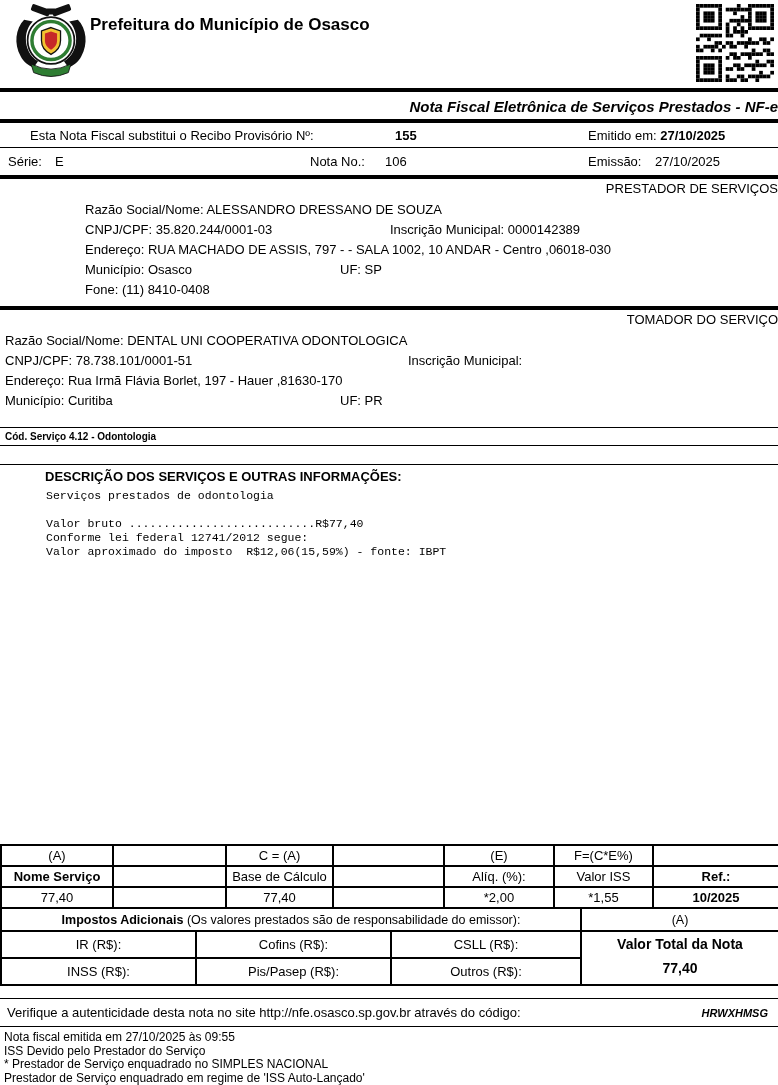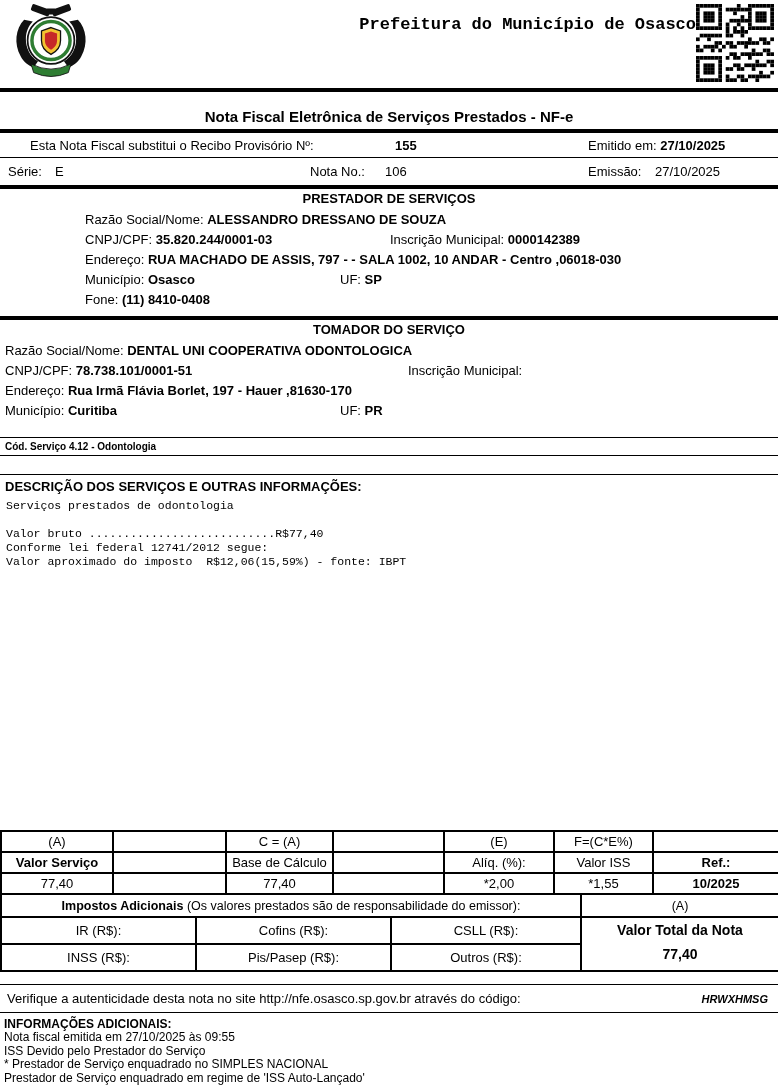--- a/index.html
+++ b/index.html
@@ -8,56 +8,56 @@
     width:778px; height:1085px; margin:0 auto;
     background:#fff; color:var(--ink, #000);
     font-family:"Liberation Sans", sans-serif; font-size:13px;
     display:flex; flex-direction:column; overflow:hidden;
   }
   b { font-weight:bold; }
 
   
   .header { display:flex; align-items:flex-start; height:88px; padding:2px 4px 0 4px; }
   .logo { width:78px; height:80px; margin:2px 0 0 8px; flex:0 0 auto; }
-  .header-titles { flex:1; text-align:right; padding-top:13px;font-family:Liberation Mono, monospace; }
+  .header-titles { flex:1; text-align:left; padding-top:13px; }
   .header-title { font-size:17px; font-weight:bold; }
   .header-subtitle { font-size:16px; margin-top:8px; }
   .qr { width:78px; height:78px; margin:2px 0 0 0; flex:0 0 auto; }
 
   .bar { height:4px; background:var(--ink, #000); }
 
-  .note-title { text-align:center; font-weight:bold; font-size:15px; padding:16px 0 4px 0; }
+  .note-title { text-align:right; font-weight:bold; font-size:15px; padding:6px 0 4px 0;font-style:italic; }
 
   .row1 { position:relative; height:25px; line-height:25px; border-bottom:1px solid var(--ink,#000); }
   .row1 .l-sub { position:absolute; left:30px; }
   .row1 .v-sub { position:absolute; left:395px; font-weight:bold; }
   .row1 .g-emit { position:absolute; left:588px; }
 
   .row2 { position:relative; height:27px; line-height:27px; }
   .row2 .l-serie { position:absolute; left:8px; }
   .row2 .v-serie { position:absolute; left:55px; }
   .row2 .l-nota { position:absolute; left:310px; }
   .row2 .v-nota { position:absolute; left:385px; }
   .row2 .l-emis { position:absolute; left:588px; }
   .row2 .v-emis { position:absolute; left:655px; }
 
-  .section-title { text-align:center; font-weight:bold; font-size:13px; padding:2px 0 3px 0; }
+  .section-title { text-align:right; font-weight:normal; font-size:13px; padding:2px 0 3px 0; }
   .pblock { padding:1px 0 6px 85px; }
   .tblock { padding:1px 0 14px 5px; }
   .pline { line-height:20px; }
   .w305 { display:inline-block; width:305px; }
   .w255 { display:inline-block; width:255px; }
   .w403 { display:inline-block; width:403px; }
   .w335 { display:inline-block; width:335px; }
-  .val { font-weight:bold;text-align:right; }
+  .val { font-weight:normal;text-align:right; }
 
   .cod-servico { border-top:1px solid var(--ink,#000); border-bottom:1px solid var(--ink,#000);
     font-size:10px; font-weight:bold; padding:3px 0 3px 5px; margin-top:2px; }
 
-  .desc-section { margin-top:18px; border-top:1px solid var(--ink,#000); }
+  .desc-section { margin-top:18px; border-top:1px solid var(--ink,#000);padding-left:40px; }
   .desc-title { font-weight:bold; font-size:13px; padding:4px 0 3px 5px; }
   .desc-pre { font-family:"Liberation Mono", monospace; font-size:11.5px; line-height:14px;
     padding:2px 0 0 6px; white-space:pre; }
 
   .spacer { flex:1; }
 
   table { border-collapse:collapse; table-layout:fixed; width:778px; }
   td { border:2px solid var(--ink,#000); text-align:center; padding:0 2px; overflow:hidden;
        font-size:13px; vertical-align:middle; }
   .t1 td { height:21px; }
@@ -410,21 +410,21 @@
       <tr>
     <td>(A)</td>
     <td></td>
     <td>C = (A)</td>
     <td></td>
     <td>(E)</td>
     <td>F=(C*E%)</td>
     <td></td>
   </tr>
   <tr>
-    <td class="cell-bold">Valor Serviço</td>
+    <td class="cell-bold">Nome Serviço</td>
     <td></td>
     <td>Base de Cálculo</td>
     <td></td>
     <td>Alíq. (%):</td>
     <td>Valor ISS</td>
     <td class="cell-bold">Ref.:</td>
   </tr>
   <tr>
     <td>77,40</td>
     <td></td>
@@ -477,20 +477,19 @@
   </tr>
 </tbody>
   </table>
 
 <div class="verify">
   <span>Verifique a autenticidade desta nota no site http://nfe.osasco.sp.gov.br através do código:</span>
   <span class="verify-code">HRWXHMSG</span>
 </div>
 
 <div class="info">
-  <div class="info-title">INFORMAÇÕES ADICIONAIS:</div>
   <div class="info-lines">
       <div>Nota fiscal emitida em 27/10/2025 às 09:55</div>
       <div>ISS Devido pelo Prestador do Serviço</div>
       <div>* Prestador de Serviço enquadrado no SIMPLES NACIONAL</div>
       <div>Prestador de Serviço enquadrado em regime de 'ISS Auto-Lançado'</div>
     </div>
 </div>
 
 </body></html>

